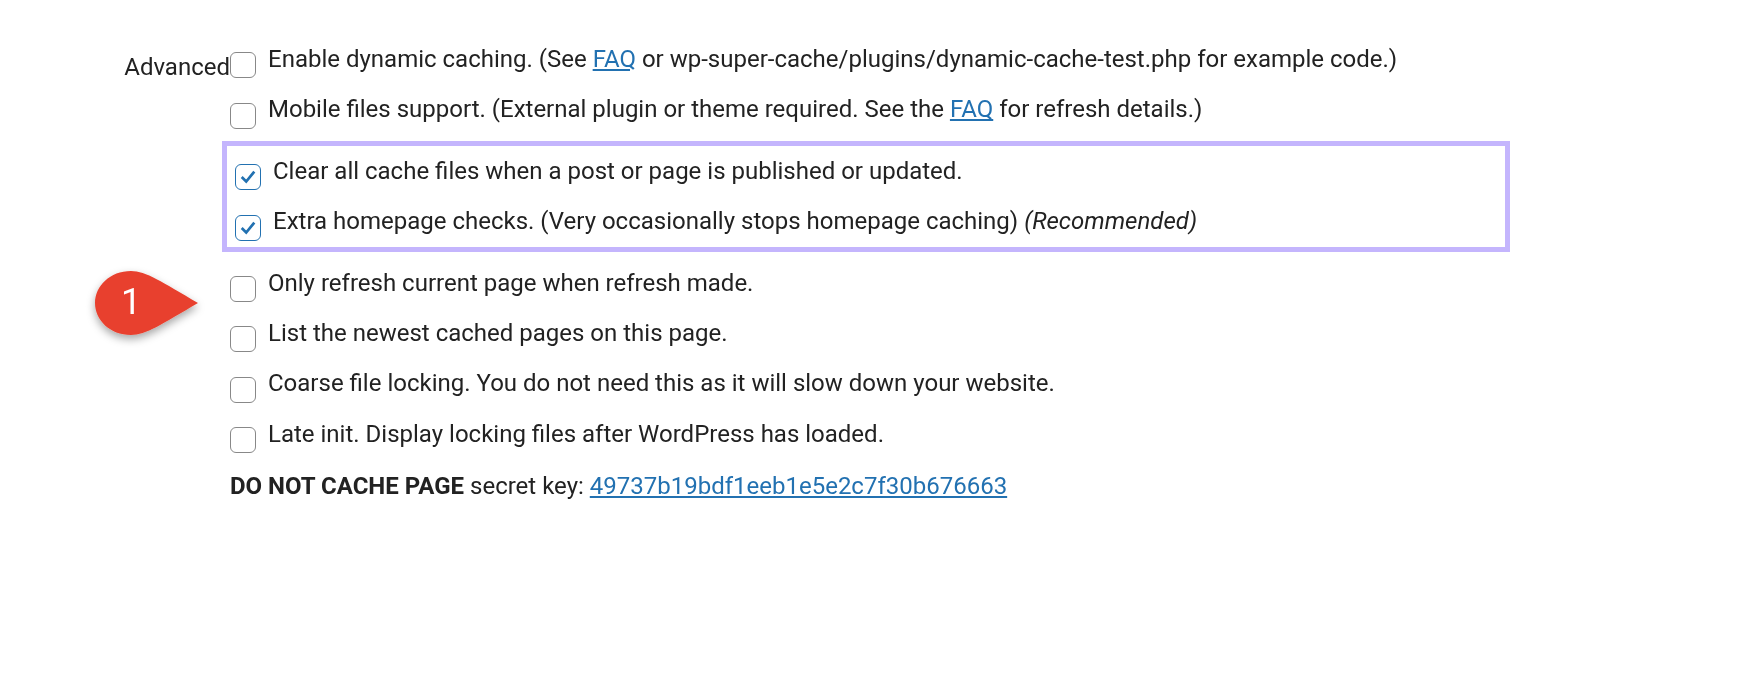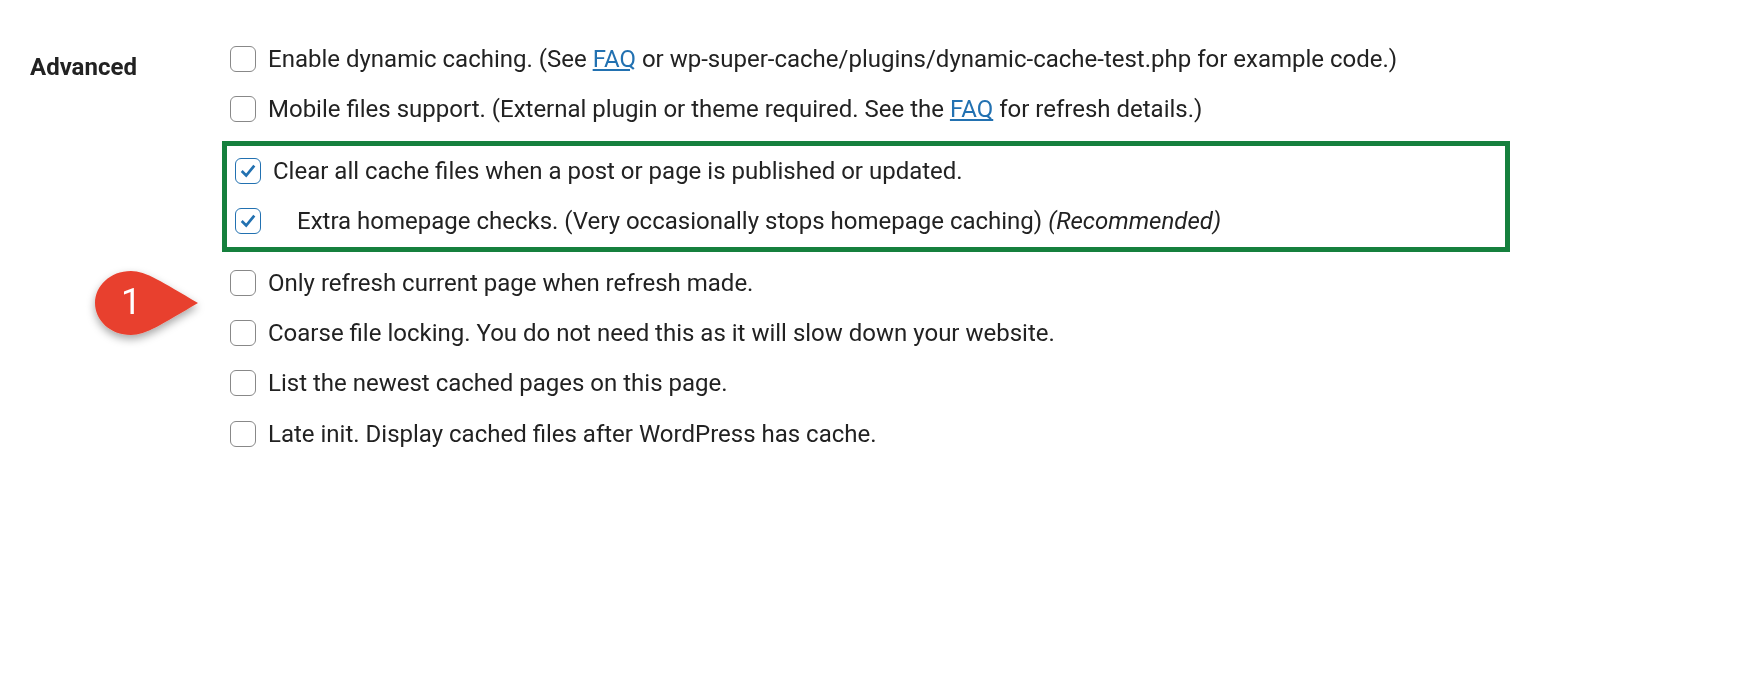--- a/index.html
+++ b/index.html
@@ -10,32 +10,33 @@
       font-size: 24px;
       color: #222;
       line-height: 1.6;
       background: #fff;
       position: relative;
     }
     .container { display: flex; }
     .label-col {
       width: 200px;
       flex-shrink: 0;
-      font-weight: 700;
+      font-weight: 400;
       color: #222;
       padding-top: 8px;
+      text-align: right;
     }
     .options-col {
       flex: 1;
       max-width: 1280px;
     }
     .option-row {
       margin-bottom: 12px;
       display: flex;
-      align-items: flex-start;
+      align-items: flex-end;
     }
     .checkbox {
       flex-shrink: 0;
       width: 26px;
       height: 26px;
       border: 1.5px solid #888;
       border-radius: 6px;
       margin-right: 12px;
       margin-top: 6px;
       cursor: pointer;
@@ -60,26 +61,26 @@
     }
     .option-text {
       color: #222;
     }
     a.link {
       color: #2271b1;
       text-decoration: underline;
     }
     .italic { font-style: italic; }
     .highlight-box {
-      border: 5px solid #15803d;
+      border: 5px solid #c4b5fd;
       padding: 6px 8px;
       margin-left: -8px;
       margin-bottom: 12px;
     }
-    .highlight-box .option-row:last-child { margin-bottom: 0; gap: 24px; }
+    .highlight-box .option-row:last-child { margin-bottom: 0; }
     .secret-row {
       margin-top: 14px;
     }
     .secret-label { font-weight: 700; }
 
     
     .callout {
       position: absolute;
       left: 90px;
       top: 268px;
@@ -139,33 +140,36 @@
       </div>
     </div>
 
     <div class="option-row">
       <span class="checkbox"></span>
       <span class="option-text">Only refresh current page when refresh made.</span>
     </div>
 
     <div class="option-row">
       <span class="checkbox"></span>
+      <span class="option-text">List the newest cached pages on this page.</span>
+    </div>
+
+    <div class="option-row">
+      <span class="checkbox"></span>
       <span class="option-text">Coarse file locking. You do not need this as it will slow down your website.</span>
     </div>
 
     <div class="option-row">
       <span class="checkbox"></span>
-      <span class="option-text">List the newest cached pages on this page.</span>
+      <span class="option-text">Late init. Display locking files after WordPress has loaded.</span>
     </div>
 
-    <div class="option-row">
-      <span class="checkbox"></span>
-      <span class="option-text">Late init. Display cached files after WordPress has cache.</span>
+    <div class="secret-row">
+      <span class="secret-label">DO NOT CACHE PAGE</span><span> secret key: </span><a class="link">49737b19bdf1eeb1e5e2c7f30b676663</a>
     </div>
-
 
   </div>
 </div>
 
 <div class="callout">
   <svg viewBox="0 0 110 70">
     <defs>
       <filter id="ds" x="-20%" y="-20%" width="150%" height="160%">
         <feDropShadow dx="0" dy="4" stdDeviation="4" flood-opacity="0.35"></feDropShadow>
       </filter>

